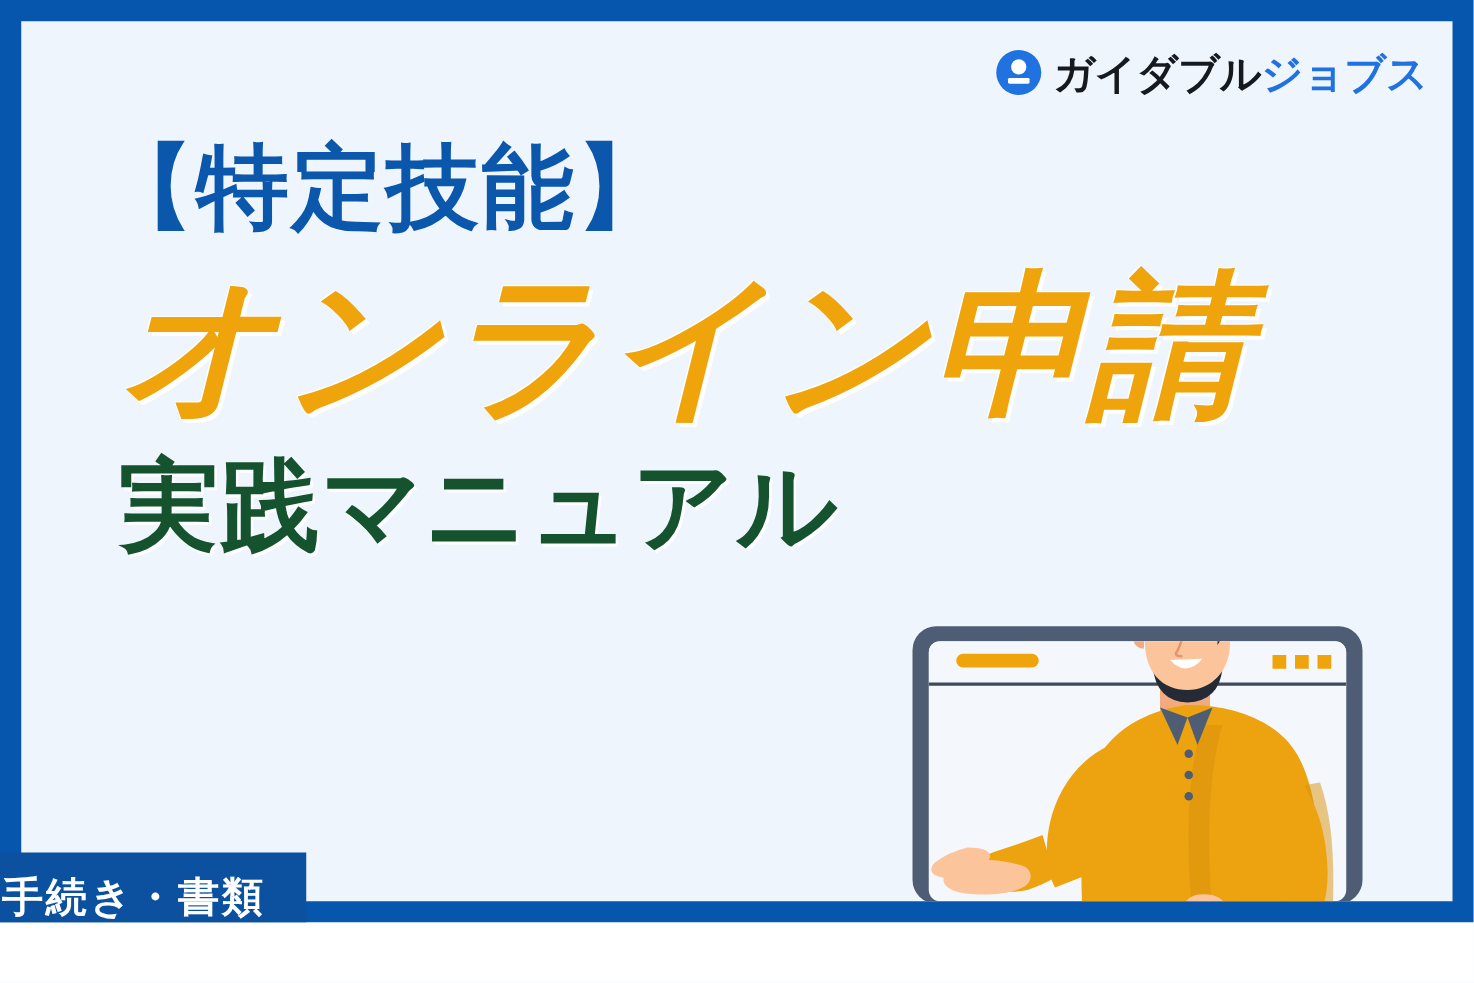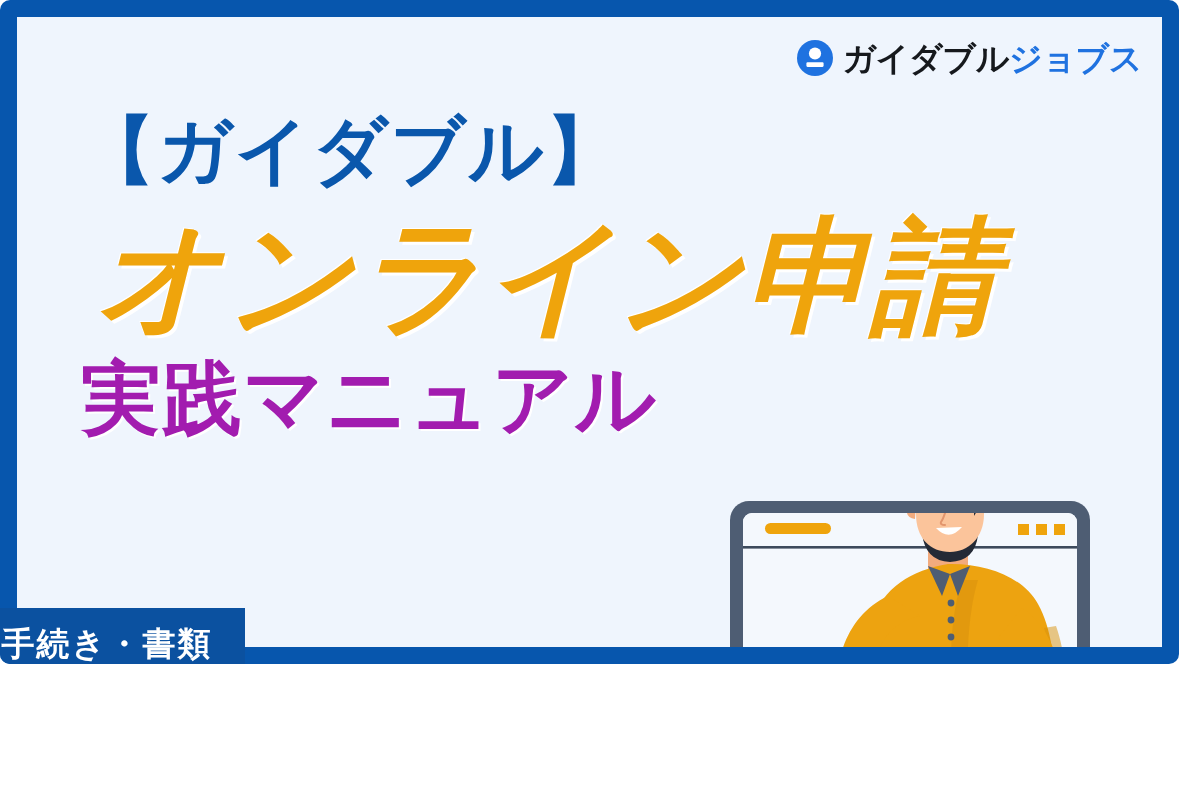--- a/index.html
+++ b/index.html
@@ -3,25 +3,24 @@
 <meta charset="utf-8">
 <style>
   html, body {
     margin: 0;
     padding: 0;
     background: #ffffff;
   }
   #page {
     position: relative;
     width: 1179px;
-    height: 664px;
+    height: 738px;
     overflow: hidden;
     background: #0756ad;
     font-family: "Liberation Sans", "DejaVu Sans", sans-serif;
-    border-radius: 10px;
   }
   
   #inner-panel {
     position: absolute;
     left: 17px;
     top: 17px;
     right: 17px;
     bottom: 17px;
     background: #eff5fd;
     overflow: hidden;
@@ -76,29 +75,30 @@
     line-height: 1.08;
     letter-spacing: 1px;
     white-space: nowrap;
     margin-top: 22px;
     margin-left: 14px;
     text-shadow: 3px 3px 0 #ffffff, -1px -1px 0 #ffffff;
     font-family: "DejaVu Sans", sans-serif;
     font-style: italic;
   }
   .line-sub {
-    color: #a21caf;
+    color: #14532d;
     font-size: 80px;
     font-weight: 900;
     line-height: 1.0;
     letter-spacing: 1px;
     white-space: nowrap;
     margin-top: 20px;
+    margin-left: 14px;
     text-shadow: 2px 2px 0 #ffffff;
-    font-family: Liberation Mono, monospace;
+    font-family: Liberation Sans, sans-serif;
   }
 
   
   #category-badge {
     position: absolute;
     left: -17px;            
     bottom: -17px;          
     width: 262px;
     height: 73px;
     background: #0b51a0;
@@ -138,21 +138,21 @@
         <circle cx="19" cy="19" r="18" fill="#1f72e0"></circle>
         <circle cx="19" cy="14.5" r="6.1" fill="#ffffff"></circle>
         <rect x="10.4" y="23.3" width="17.2" height="4.6" rx="1.1" fill="#ffffff"></rect>
       </svg>
       <div id="logo-text">
         <span class="dark">ガイダブル</span><span class="blue">ジョブス</span>
       </div>
     </div>
 
     <div id="headline">
-      <div class="line-kicker">【ガイダブル】</div>
+      <div class="line-kicker">【特定技能】</div>
       <div class="line-main">オンライン申請</div>
       <div class="line-sub">実践マニュアル</div>
     </div>
 
     <div id="illustration">
       <svg viewBox="0 0 480 340" xmlns="http://www.w3.org/2000/svg">
         <defs>
           <clipPath id="screenClip">
             <rect x="73" y="83" width="334" height="208" rx="9"></rect>
           </clipPath>

